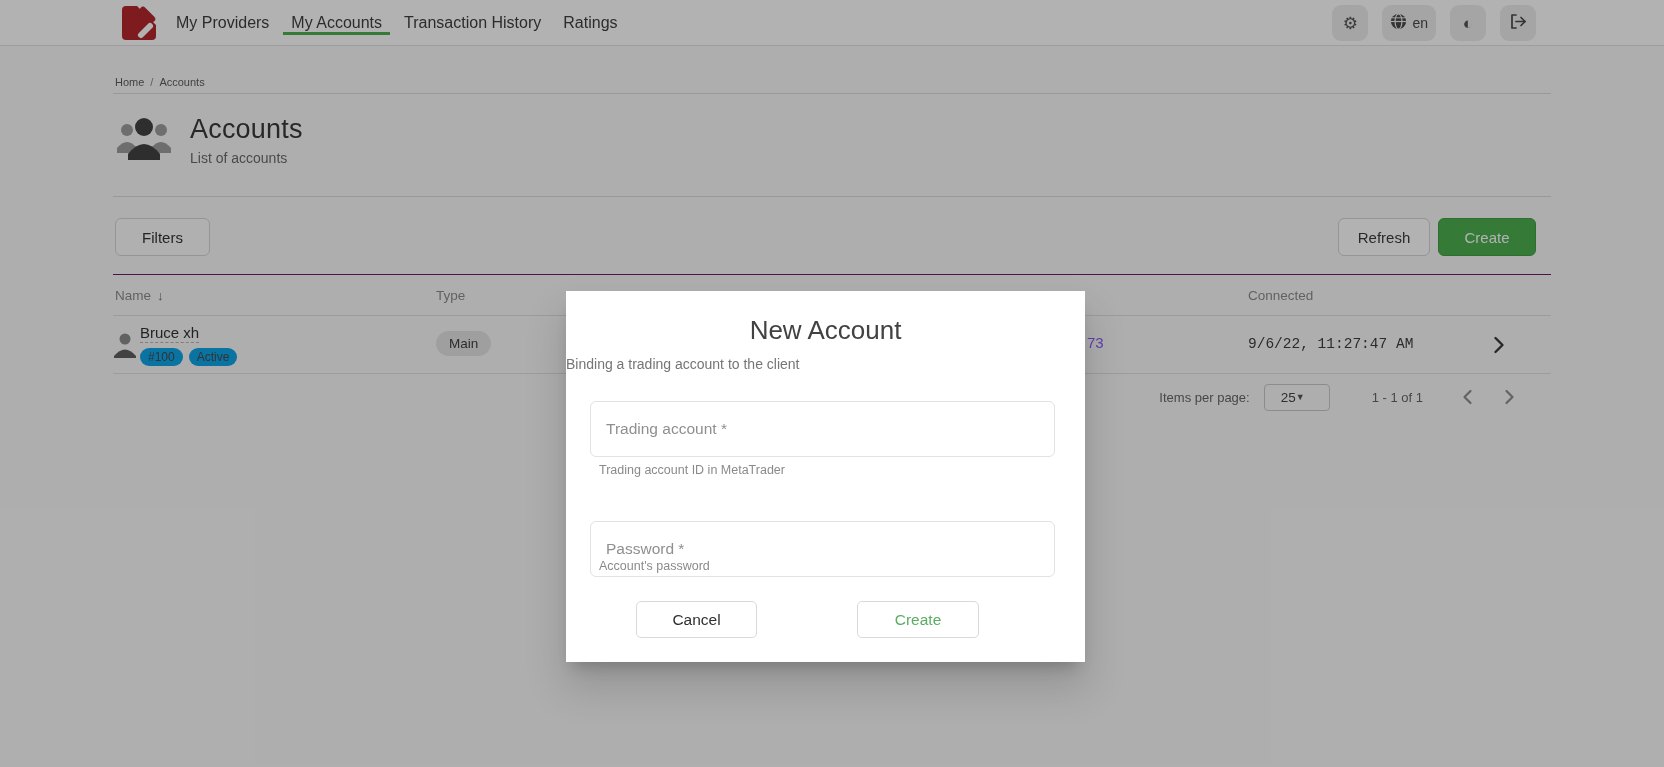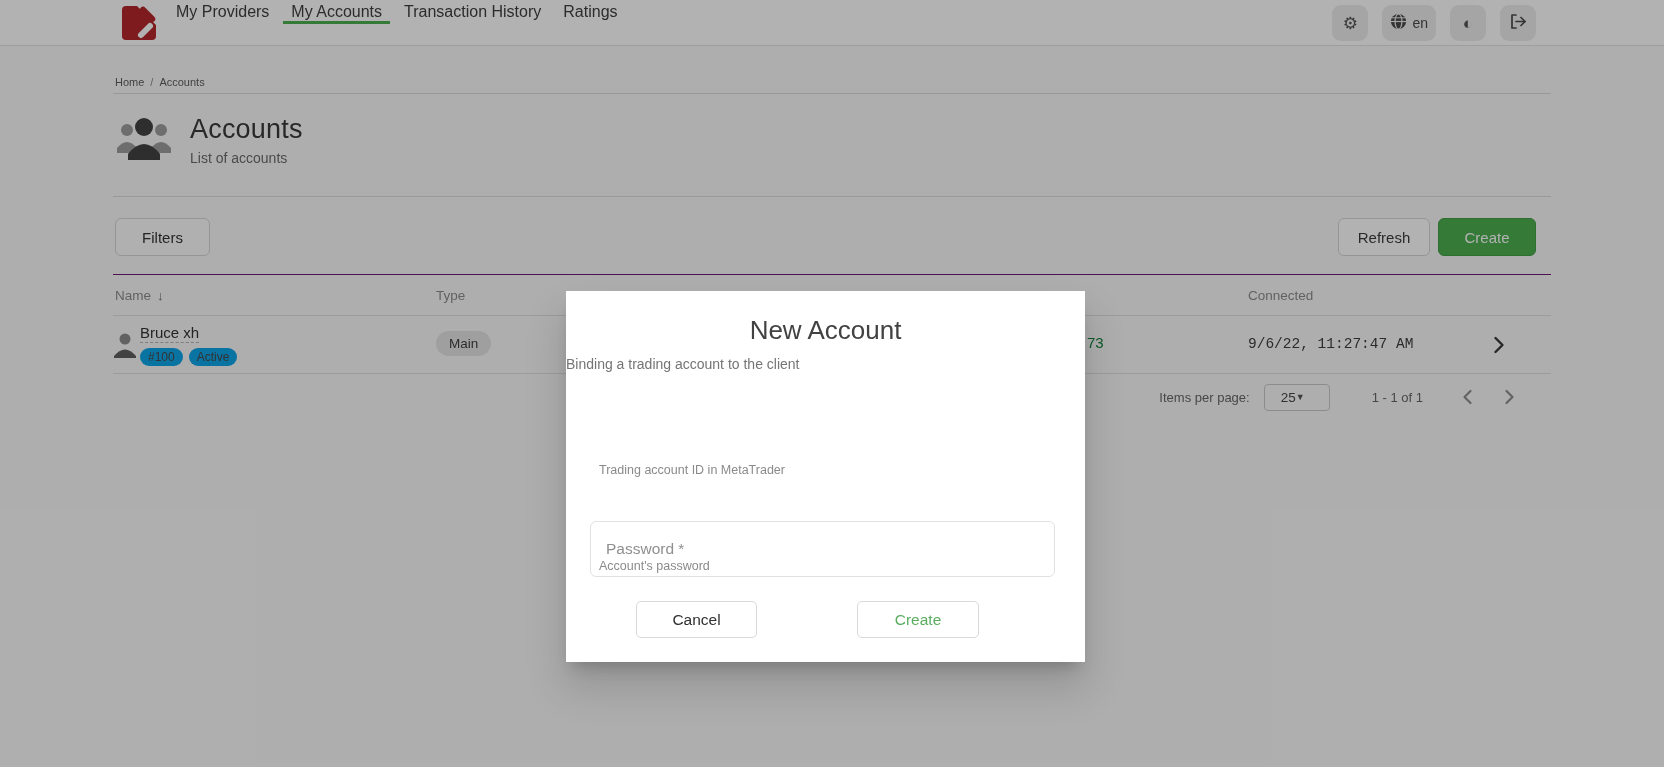--- a/index.html
+++ b/index.html
@@ -7,21 +7,21 @@
   body {
     position:relative; overflow:hidden;
     background:#fafafa;
     font-family:"Liberation Sans", sans-serif;
     color:#3c3c3c;
   }
 
   
   .navbar { position:absolute; top:0; left:0; right:0; height:46px; background:#fff; border-bottom:1px solid #e2e2e2; z-index:1; }
   .logo { position:absolute; left:122px; top:6px; width:34px; height:34px; cursor:pointer; }
-  .nav-links { position:absolute; left:168px; top:0; height:46px; display:flex; align-items:flex-start; }
+  .nav-links { position:absolute; left:168px; top:0; height:46px; display:flex; align-items:center; }
   .nav-link { display:flex; align-items:center; padding:0 8px; margin-right:6px; font-size:16px; color:#3f3f3f; cursor:pointer; border-bottom:3px solid transparent; padding-top:3px; }
   .nav-link.active { border-bottom-color:#4caf50; }
   .nav-actions { position:absolute; right:128px; top:5px; display:flex; gap:14px; }
   .action-btn { height:36px; min-width:36px; border:none; background:#ededed; border-radius:9px; display:flex; align-items:center; justify-content:center; gap:5px; color:#4a4a4a; font-size:14px; cursor:pointer; padding:0 8px; }
   .action-btn .glyph { font-size:17px; line-height:1; color:#555; }
 
   
   .breadcrumb { position:absolute; top:76px; left:115px; font-size:11px; color:#5c5c5c; display:flex; gap:6px; }
   .breadcrumb .link { cursor:pointer; }
   .breadcrumb .sep { color:#8a8a8a; }
@@ -43,21 +43,21 @@
   .th { position:absolute; top:0; line-height:41px; cursor:pointer; }
   .th-name { left:2px; } .th-type { left:323px; } .th-connected { left:1135px; }
   .sort-arrow { font-size:13px; color:#666; margin-left:6px; }
   .trow { position:absolute; top:317px; left:113px; right:113px; height:57px; border-bottom:1px solid #e0e0e0; }
   .avatar { position:absolute; left:0px; top:15px; }
   .cell-name { position:absolute; left:27px; top:7px; }
   .row-name { font-size:15px; color:#333; border-bottom:1px dashed #b5b5b5; padding-bottom:1px; cursor:pointer; display:inline-block; }
   .badges { display:flex; gap:6px; margin-top:5px; }
   .badge { background:#0ea5e9; border-radius:10px; padding:2px 8px; font-size:12px; color:#4a4a4a; }
   .chip { position:absolute; left:323px; top:14px; background:#e4e4e4; border-radius:14px; padding:5px 13px; font-size:13.5px; color:#3f3f3f; }
-  .cell-number { position:absolute; left:974px; top:17px; font-size:15px; color:#15803d; }
+  .cell-number { position:absolute; left:974px; top:17px; font-size:15px; color:#8b5cf6; }
   .cell-connected { position:absolute; left:1135px; top:19px; font-size:14.5px; color:#3e3e3e;font-family:Liberation Mono, monospace; }
   .row-chevron { position:absolute; left:1380px; top:18px; cursor:pointer; }
 
   
   .paginator { position:absolute; top:374px; left:113px; right:113px; height:46px; display:flex; align-items:center; justify-content:flex-end; padding-right:28px; font-size:13px; color:#666; }
   .ipp-select { margin-left:14px; width:66px; height:27px; border:1px solid #c9c9c9; border-radius:4px; background:#fafafa; display:flex; align-items:center; padding:0 16px; justify-content:flex-start; font-size:13.5px; color:#444; cursor:pointer; }
   .ipp-select .caret { font-size:9px; color:#555; }
   .range { margin-left:42px; font-size:13px; color:#666; }
   .pg-btn { margin-left:14px; width:28px; height:28px; border:none; background:transparent; display:flex; align-items:center; justify-content:center; cursor:pointer; }
   .pg-btn.first { margin-left:30px; }
@@ -205,20 +205,21 @@
     </svg>
   </button>
 </div>
 
 <div class="overlay"></div>
 
 <div class="modal">
   <div class="modal-title">New Account</div>
   <div class="modal-subtitle">Binding a trading account to the client</div>
 
+  <input class="field-input input-1" type="text" placeholder="Trading account *" style="">
   <div class="field-hint hint-1">Trading account ID in MetaTrader</div>
 
   <input class="field-input input-2" type="text" placeholder="Password *" style="">
   <div class="field-hint hint-2">Account's password</div>
 
   <button class="modal-cancel">Cancel</button>
   <button class="modal-create">Create</button>
 </div>
 
 </body></html>

